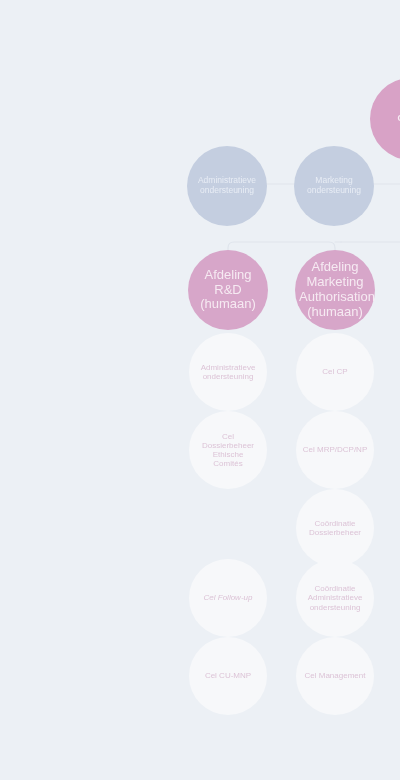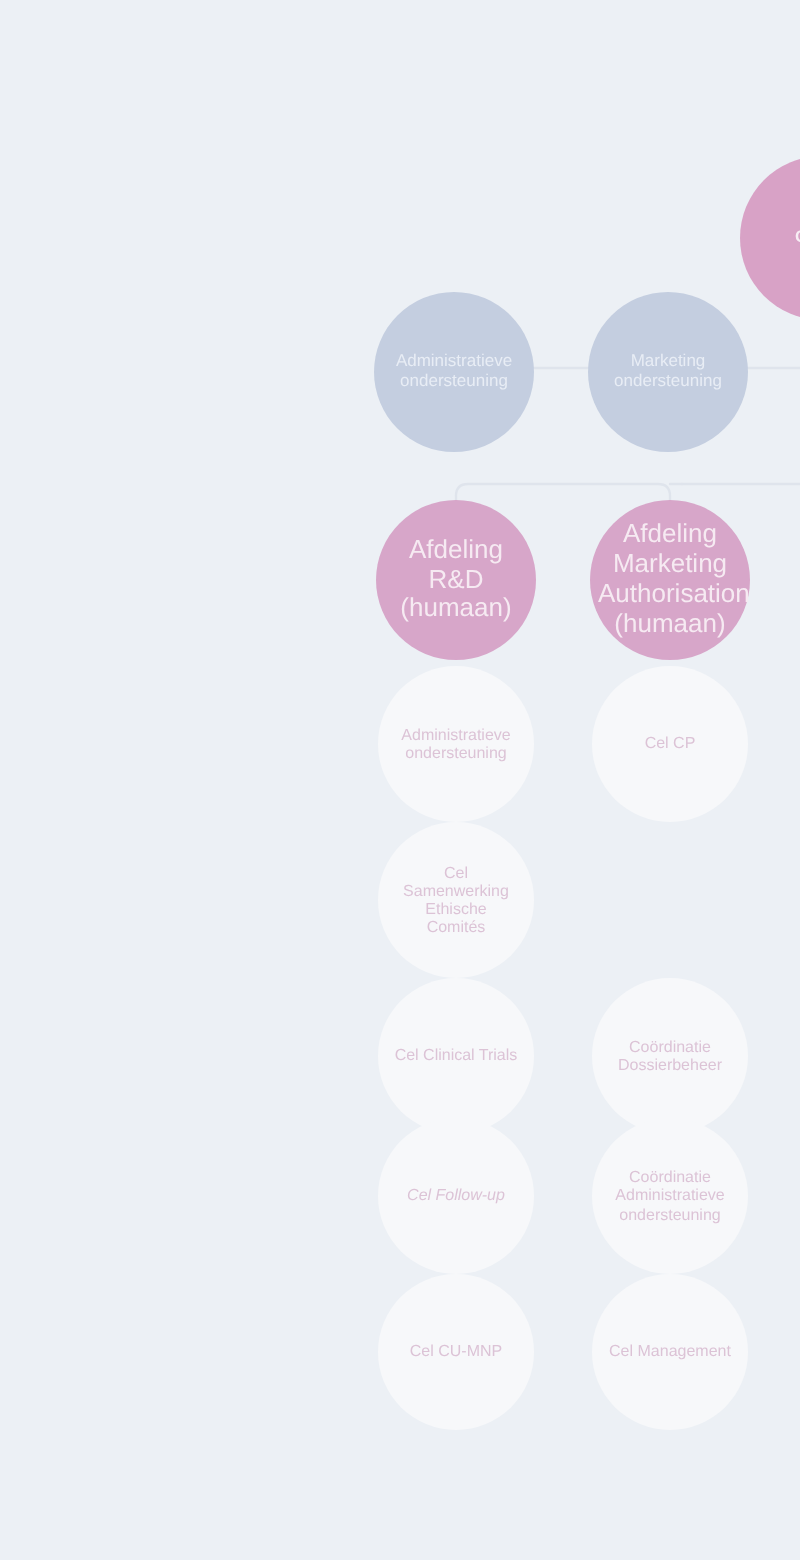--- a/index.html
+++ b/index.html
@@ -124,41 +124,41 @@
 (humaan)</span>
   </div>
 
   <div class="node white size-sm" style="left:189px; top:305px;">
     <span class="node-label">Administratieve
 ondersteuning</span>
   </div>
 
   <div class="node white size-sm" style="left:189px; top:383px;">
     <span class="node-label">Cel
-Samenwerking
+Dossierbeheer
 Ethische
 Comités</span>
   </div>
 
-  <div class="node white size-sm" style="left:189px; top:461px;">
-    <span class="node-label">Cel Clinical Trials</span>
-  </div>
 
   <div class="node white size-sm" style="left:189px; top:531px;font-style:italic;">
     <span class="node-label">Cel Follow-up</span>
   </div>
 
   <div class="node white size-sm" style="left:189px; top:609px;justify-content:center;">
     <span class="node-label">Cel CU-MNP</span>
   </div>
 
   <div class="node white size-sm" style="left:296px; top:305px;">
     <span class="node-label">Cel CP</span>
   </div>
 
+  <div class="node white size-sm" style="left:296px; top:383px;">
+    <span class="node-label">Cel MRP/DCP/NP</span>
+  </div>
 
   <div class="node white size-sm" style="left:296px; top:461px;">
     <span class="node-label">Coördinatie
 Dossierbeheer</span>
   </div>
 
   <div class="node white size-sm" style="left:296px; top:531px;">
     <span class="node-label">Coördinatie
 Administratieve
 ondersteuning</span>

